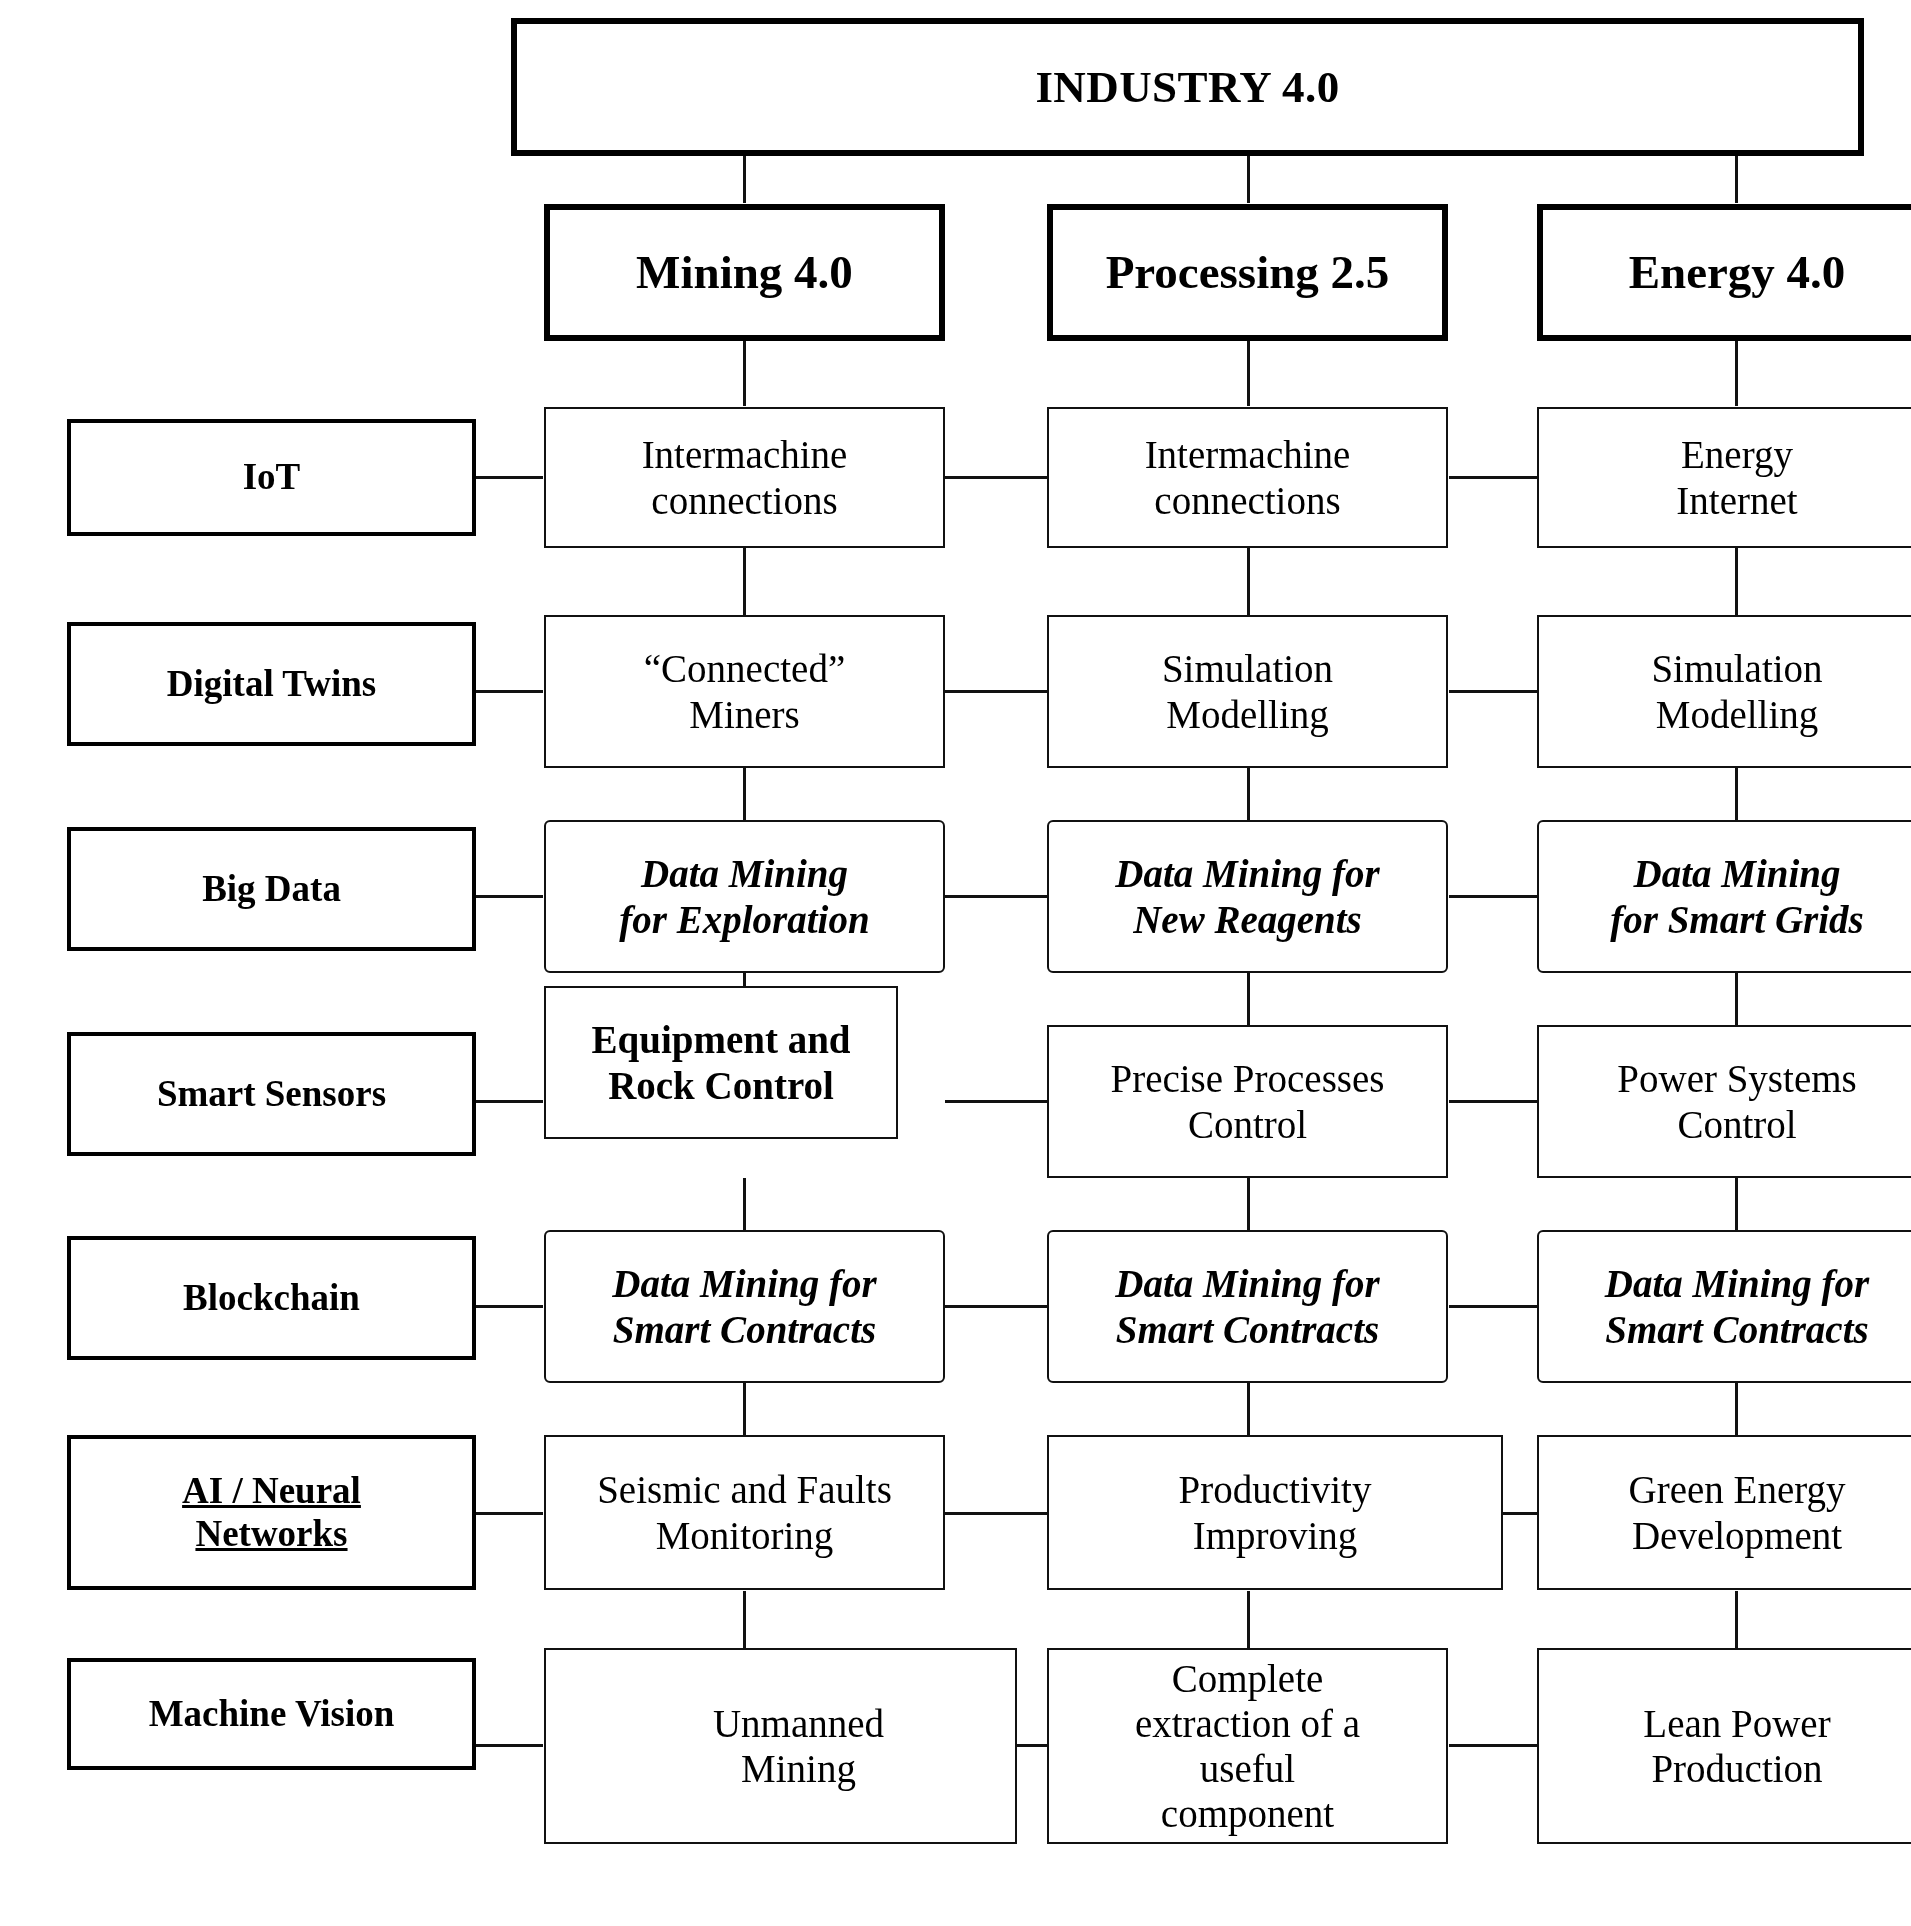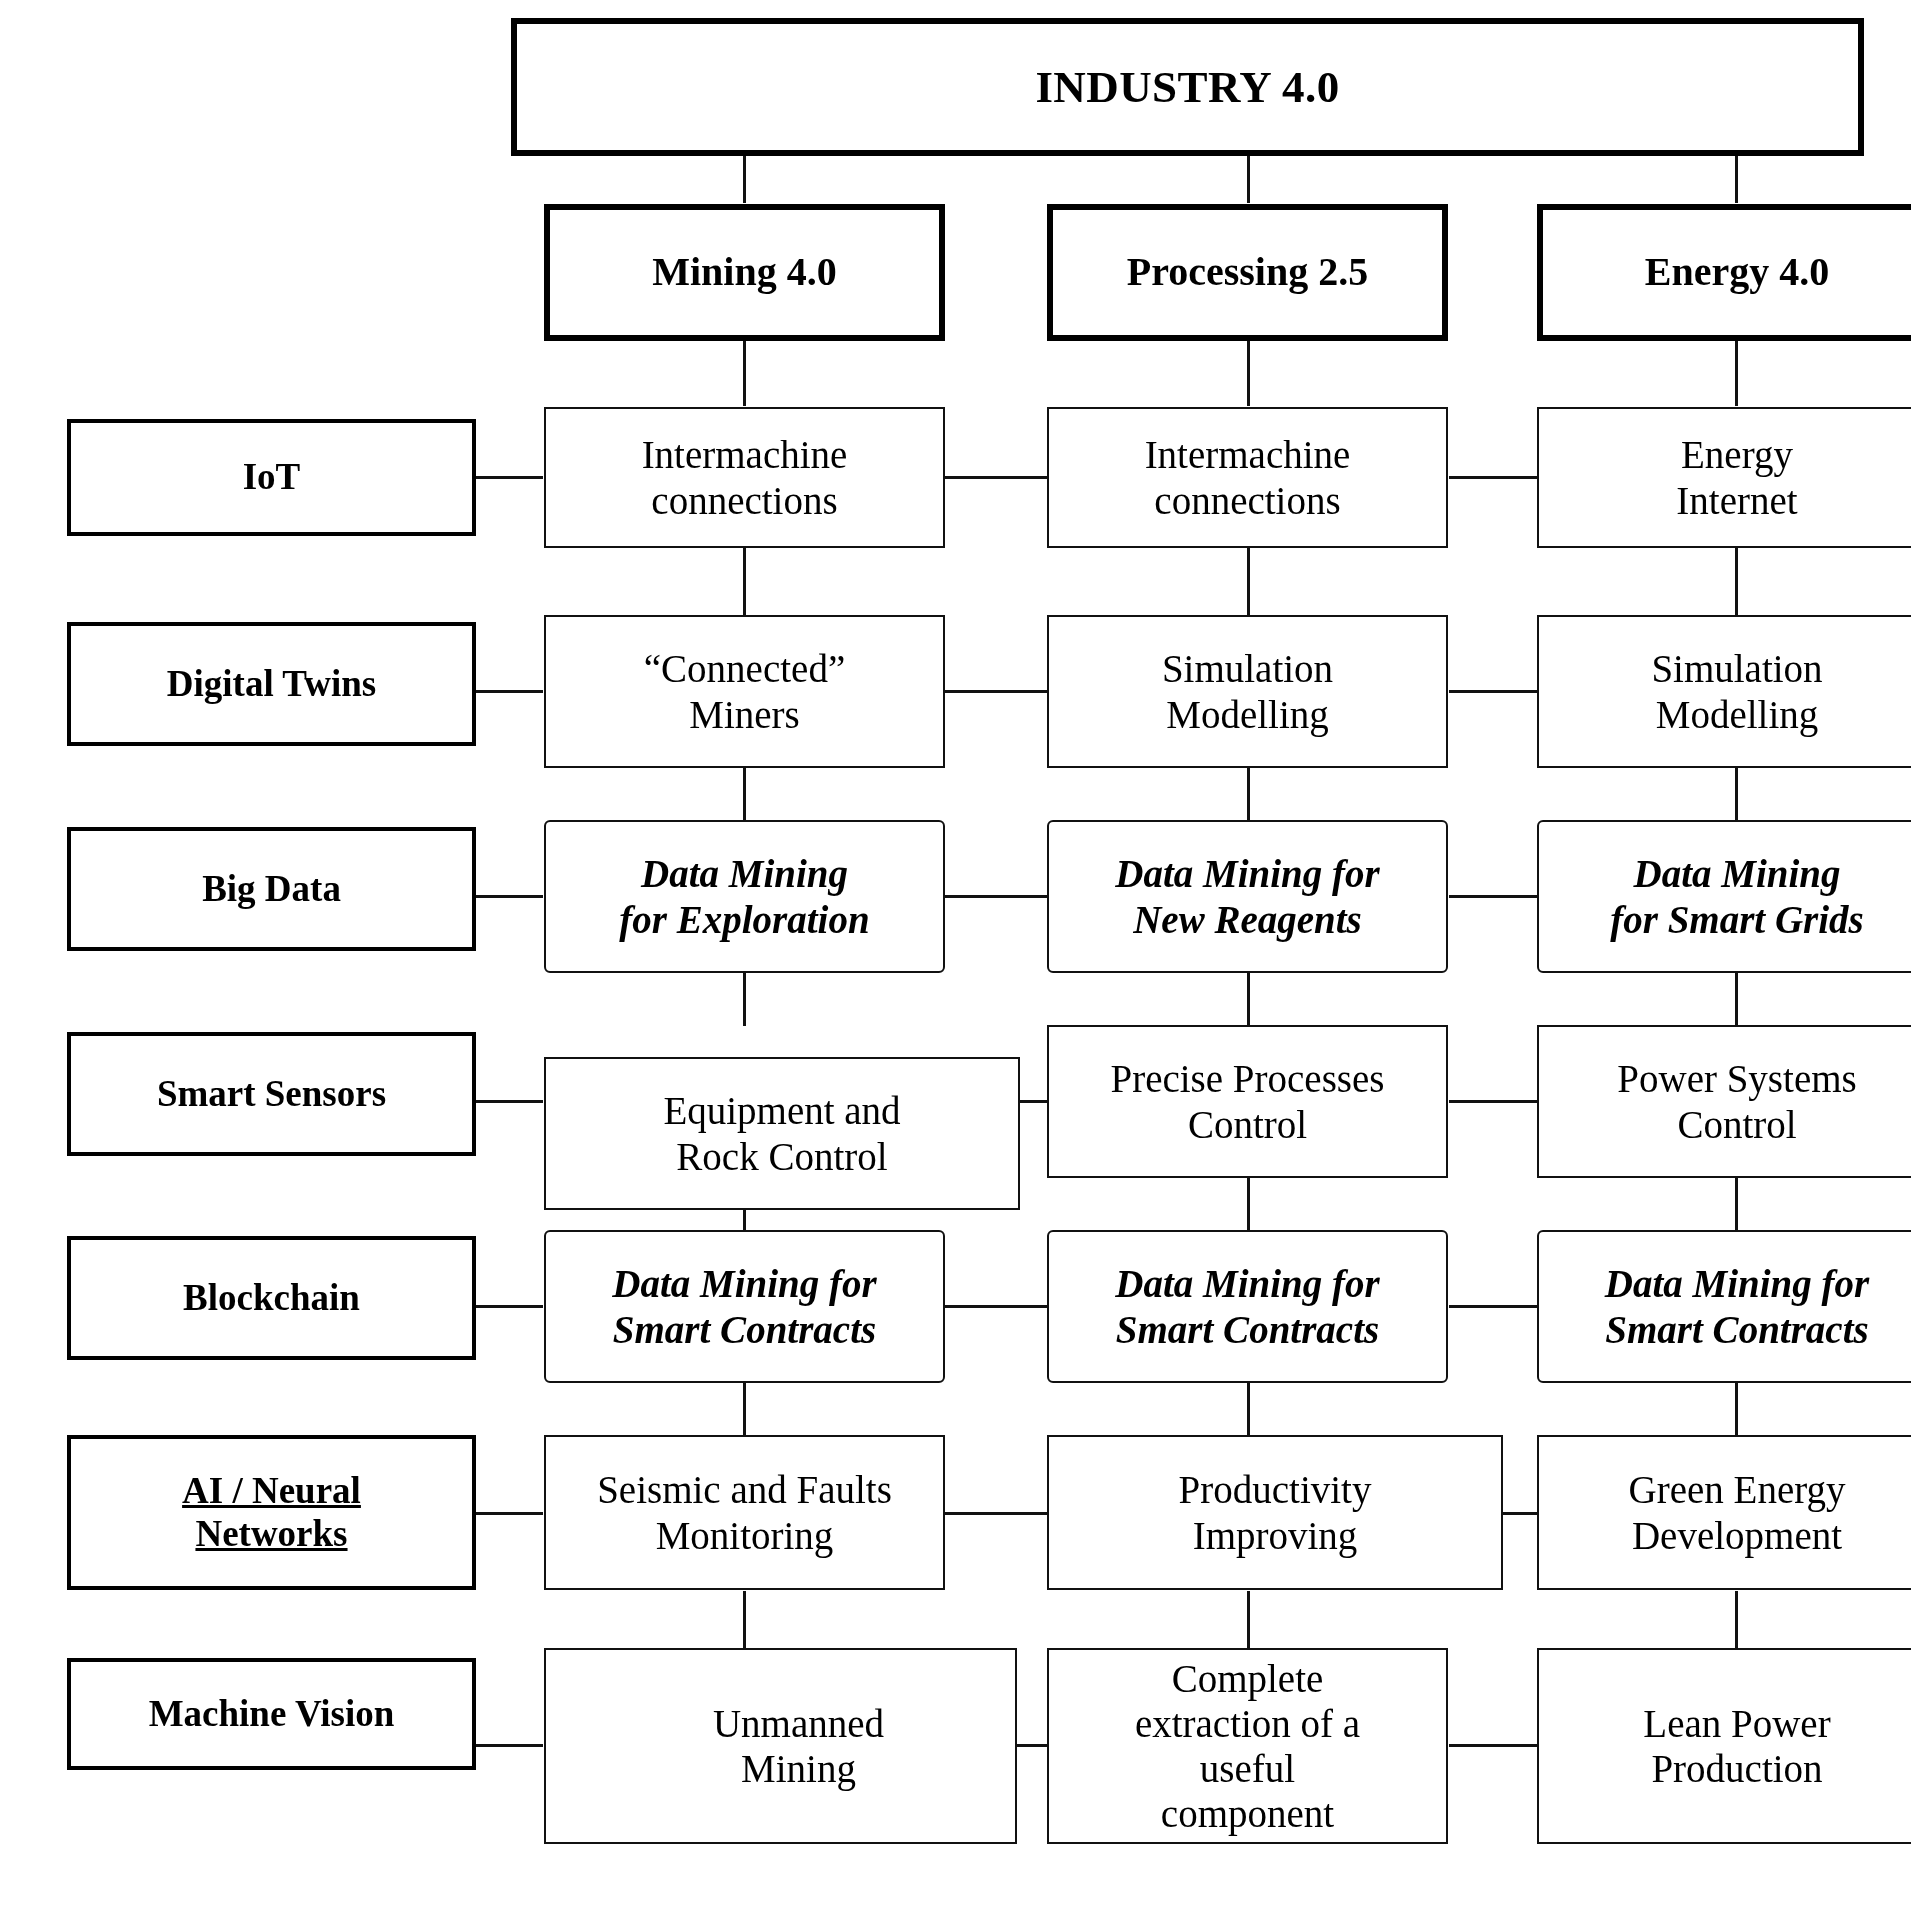--- a/index.html
+++ b/index.html
@@ -16,21 +16,21 @@
   .rowlabel{border:4.3px solid #000;font-weight:bold;}
   
   .cell{border:2.9px solid #111;}
   .cell.em{font-weight:bold;font-style:italic;border-radius:6px;}
 
   
   .vline{position:absolute;width:2.9px;background:#111;}
   .hline{position:absolute;height:2.9px;background:#111;}
 
   .t-title{font-size:45px;letter-spacing:0.4px;}
-  .t-head{font-size:40px;}
+  .t-head{font-size:47px;}
   .t-rowlabel{font-size:37px;}
   .t-cell{font-size:39px;}
 </style>
 </head>
 <body>
 
 <div id="stage">
     <div class="vline" style="left: 703px; top: 156px; height: 47px;"></div>
     <div class="vline" style="left: 1207px; top: 156px; height: 47px;"></div>
     <div class="vline" style="left: 1695px; top: 156px; height: 47px;"></div>
@@ -120,21 +120,21 @@
     </div>
     <div class="box cell em" style="left: 1007px; top: 820px; width: 401px; height: 153px;">
       <span class="t-cell">Data Mining for<br>New Reagents</span>
     </div>
     <div class="box cell em" style="left: 1497px; top: 820px; width: 400px; height: 153px;">
       <span class="t-cell">Data Mining<br>for Smart Grids</span>
     </div>
     <div class="box rowlabel" style="left: 27px; top: 1032px; width: 409px; height: 124px;">
       <span class="t-rowlabel">Smart Sensors</span>
     </div>
-    <div class="box cell" style="left: 504px; top: 1057px; width: 476px; height: 153px;">
+    <div class="box cell" style="left: 504px; top: 986px; width: 354px; height: 153px; font-weight: bold;">
       <span class="t-cell">Equipment and<br>Rock Control</span>
     </div>
     <div class="box cell" style="left: 1007px; top: 1025px; width: 401px; height: 153px;">
       <span class="t-cell">Precise Processes<br>Control</span>
     </div>
     <div class="box cell" style="left: 1497px; top: 1025px; width: 400px; height: 153px;">
       <span class="t-cell">Power Systems<br>Control</span>
     </div>
     <div class="box rowlabel" style="left: 27px; top: 1236px; width: 409px; height: 124px;">
       <span class="t-rowlabel">Blockchain</span>

